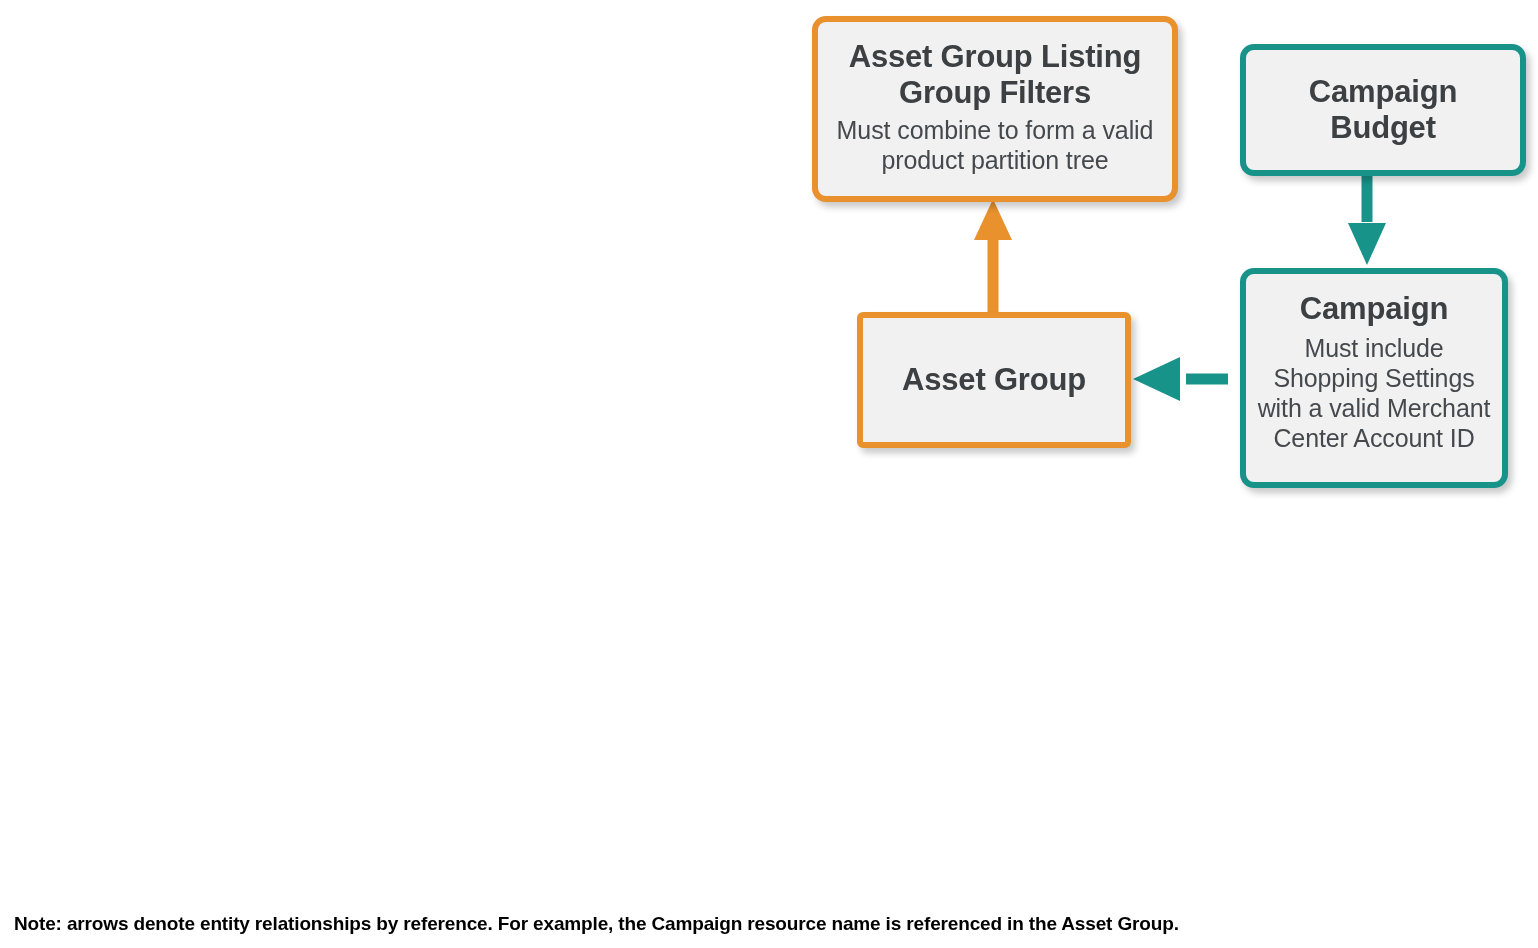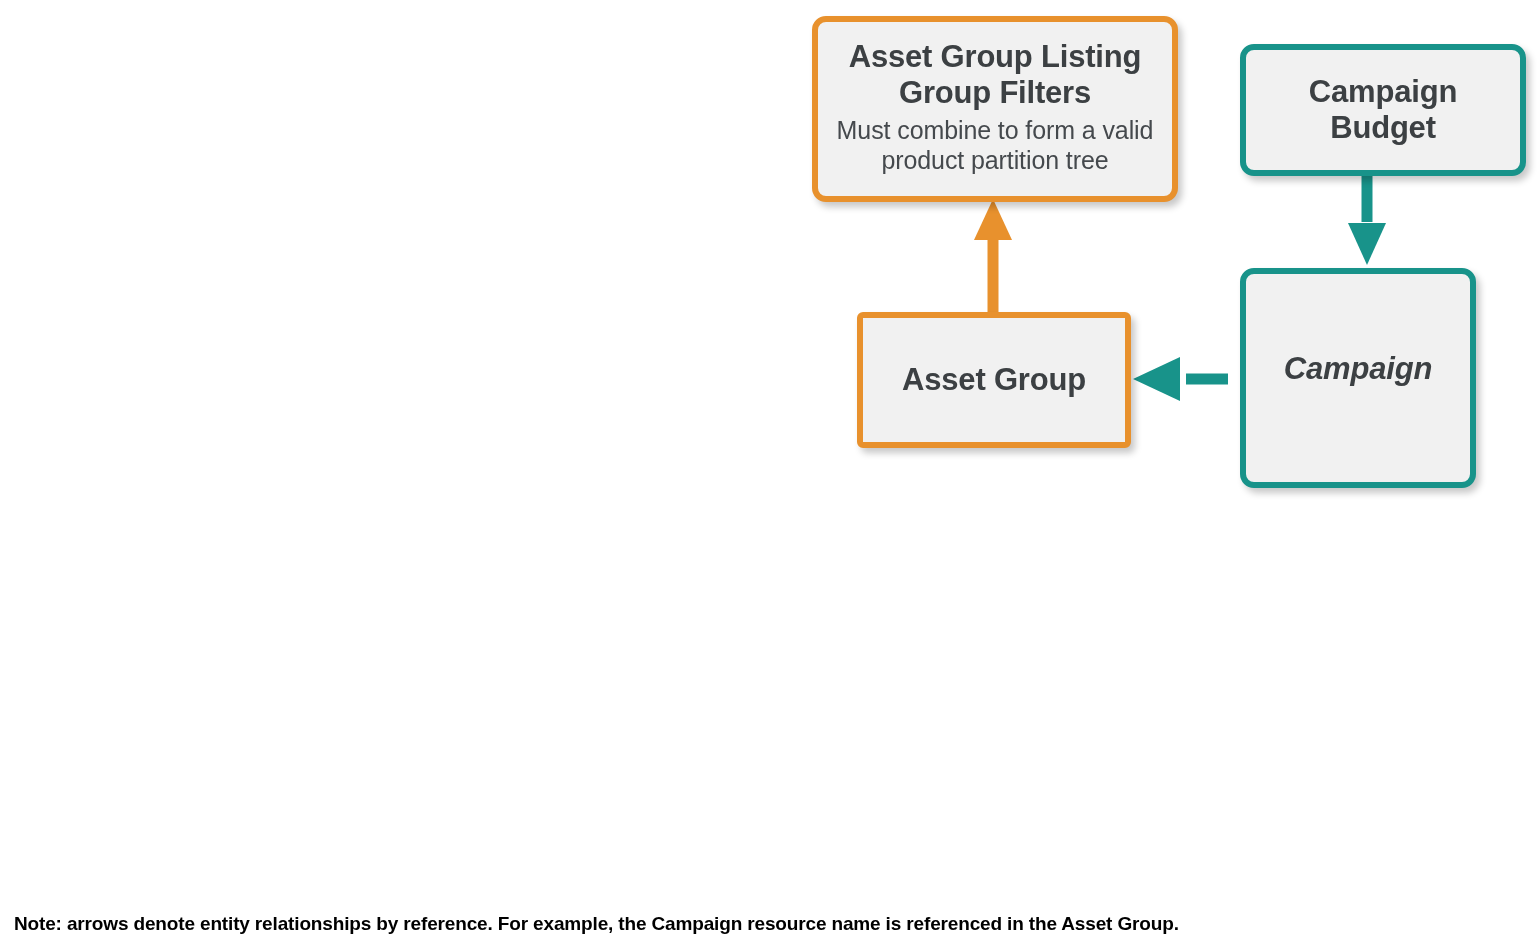--- a/index.html
+++ b/index.html
@@ -66,23 +66,22 @@
   #node-campaign-budget .node-title { font-size: 31px; }
 
   #node-asset-group {
     left: 857px; top: 312px; width: 274px; height: 136px;
     padding: 4px 12px;
     border-radius: 6px;
   }
   #node-asset-group .node-title { font-size: 31px; }
 
   #node-campaign {
-    left: 1224px; top: 268px; width: 236px; height: 220px;
+    left: 1224px; top: 268px; width: 268px; height: 220px;
     padding: 4px 10px 16px 10px;
-    font-style: italic;
   }
   #node-campaign .node-title    { font-size: 31px; margin-bottom: 7px; }
   #node-campaign .node-subtitle { font-size: 25px; }
 
   
   .arrow-layer {
     position: absolute;
     left: 0; top: 0;
     width: 1538px; height: 948px;
     z-index: 1;
@@ -132,17 +131,18 @@
   <div class="node teal" id="node-campaign-budget">
     <div class="node-title">Campaign Budget</div>
   </div>
 
   <div class="node orange" id="node-asset-group">
     <div class="node-title">Asset Group</div>
   </div>
 
   <div class="node teal" id="node-campaign">
     <div class="node-title">Campaign</div>
+    <div class="node-subtitle">Must include Shopping Settings with a valid Merchant Center Account ID</div>
   </div>
 
   <div id="footnote">Note: arrows denote entity relationships by reference. For example, the Campaign resource name is referenced in the Asset Group.</div>
 
 </div>
 
 </body></html>

